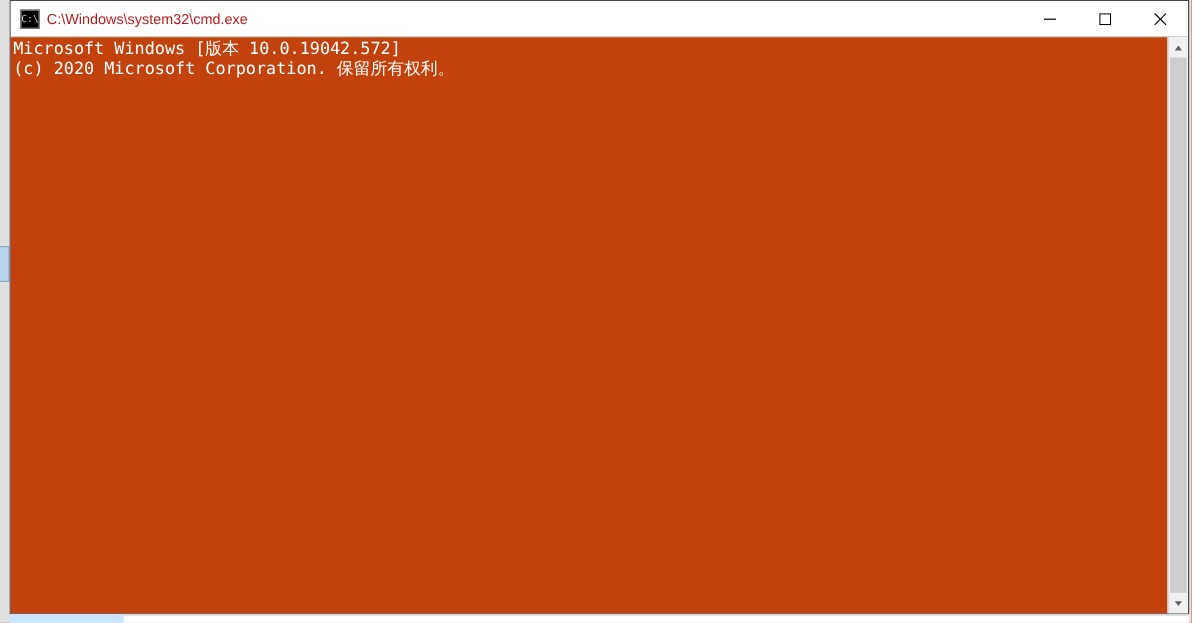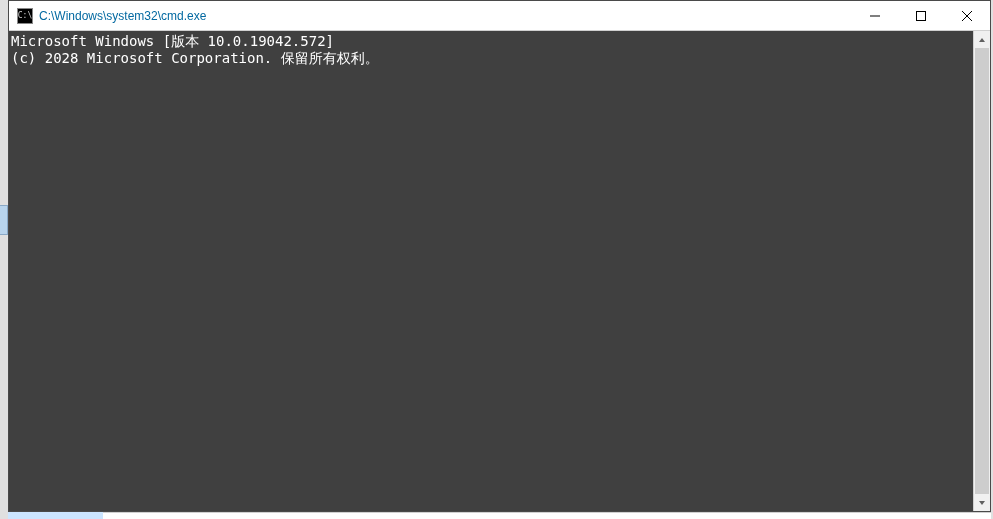--- a/index.html
+++ b/index.html
@@ -39,21 +39,21 @@
     border: 1px solid #888;
     display: flex;
     align-items: center;
     justify-content: center;
     font-size: 8px;
     color: #ccc;
     font-family: monospace;
   }
   .title-text {
     font-size: 12px;
-    color: #0369a1;
+    color: #b91c1c;
     flex: 1;
   }
   .window-controls {
     display: flex;
     height: 100%;
   }
   .win-btn {
     width: 46px;
     height: 100%;
     display: flex;
@@ -65,21 +65,21 @@
     color: #000;
   }
   .win-btn svg { width: 10px; height: 10px; }
   .client-area {
     flex: 1;
     display: flex;
     min-height: 0;
   }
   .terminal {
     flex: 1;
-    background: #404040;
+    background: #c2410c;
     color: #ffffff;
     font-family: "NSimSun", "SimSun", "Consolas", monospace;
     font-size: 14px;
     line-height: 17px;
     padding: 2px 0 0 0;
     white-space: pre;
     overflow: hidden;
     letter-spacing: 0;
   }
   .term-line {
@@ -171,21 +171,21 @@
       </button>
       <button class="win-btn close">
         <svg viewBox="0 0 10 10">
             <line x1="0" y1="0" x2="10" y2="10" stroke="#000" stroke-width="1"></line>
             <line x1="10" y1="0" x2="0" y2="10" stroke="#000" stroke-width="1"></line>
           </svg>
       </button>
     </div>
   </div>
   <div class="client-area">
-    <div class="terminal"><div class="term-line">Microsoft Windows [版本 10.0.19042.572]</div><div class="term-line">(c) 2028 Microsoft Corporation. 保留所有权利。</div><div class="term-line"></div></div>
+    <div class="terminal"><div class="term-line">Microsoft Windows [版本 10.0.19042.572]</div><div class="term-line">(c) 2020 Microsoft Corporation. 保留所有权利。</div><div class="term-line"></div></div>
     <div class="vscrollbar">
       <div class="sb-btn">
         <svg viewBox="0 0 8 8">
             <polygon points="4,2 7,6 1,6"></polygon>
           </svg>
       </div>
       <div class="sb-track">
         <div class="sb-thumb"></div>
       </div>
       <div class="sb-btn">

